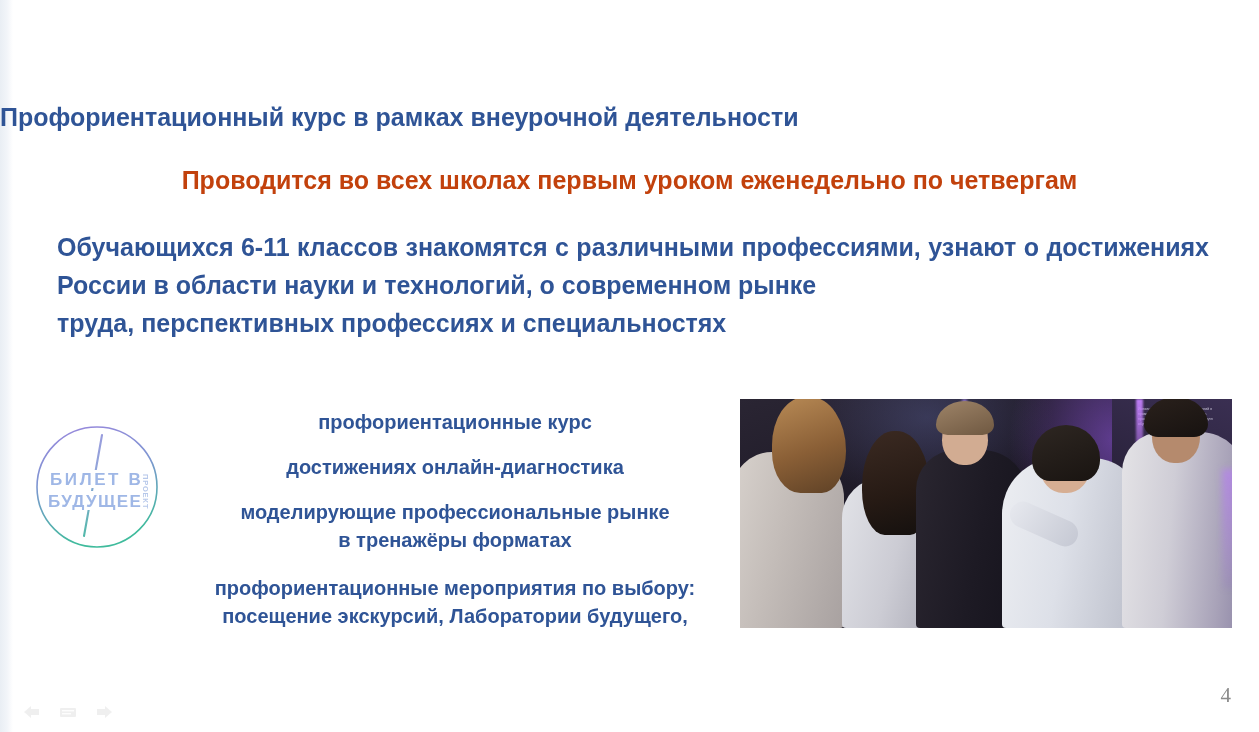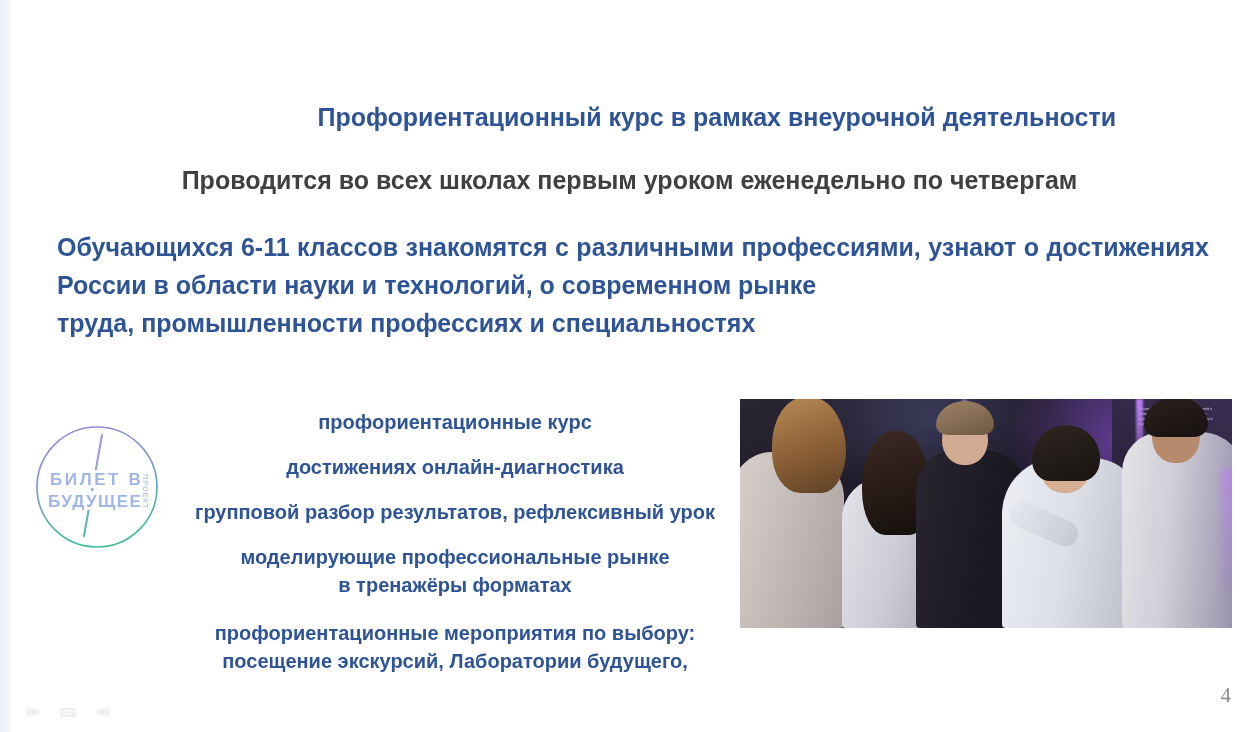--- a/index.html
+++ b/index.html
@@ -42,36 +42,36 @@
     color: #1f3864;
     white-space: nowrap;
   }
 
   
   .subtitle {
     position: absolute;
     left: 0;
     top: 103px;
     width: 1116px;
-    text-align: right;
+    text-align: left;
     font-size: 25px;
     font-weight: bold;
     color: #2f5496;
   }
 
   
   .schedule {
     position: absolute;
     left: 0;
     top: 166px;
     width: 1259px;
     text-align: center;
     font-size: 25px;
     font-weight: bold;
-    color: #404040;
+    color: #c2410c;
   }
 
   
   .lead {
     position: absolute;
     left: 57px;
     top: 228px;
     width: 1152px;
     text-align: justify;
     text-align-last: left;
@@ -282,21 +282,21 @@
 
   <div class="edge-band"></div>
 
 
   <div class="subtitle">Профориентационный курс  в рамках внеурочной деятельности</div>
 
   <div class="schedule">Проводится во всех школах первым уроком еженедельно по четвергам</div>
 
   <div class="lead">
     <span>Обучающихся 6-11 классов знакомятся с различными профессиями, узнают о достижениях России в области науки и технологий, о современном рынке</span>
-    <div class="last-line">труда, промышленности профессиях и специальностях</div>
+    <div class="last-line">труда, перспективных профессиях и специальностях</div>
   </div>
 
   <div class="logo">
     <svg width="138" height="138" viewBox="0 0 138 138" aria-hidden="true">
       <defs>
         <linearGradient id="lg" x1="0" y1="0" x2="0.25" y2="1">
           <stop offset="0%" stop-color="#9a86dd"></stop>
           <stop offset="45%" stop-color="#7f95d2"></stop>
           <stop offset="100%" stop-color="#3fbb9c"></stop>
         </linearGradient>
@@ -326,23 +326,20 @@
   </div>
 
   <div class="activities">
     <div class="activity">
       <div>профориентационные  курс</div>
     </div>
     <div class="activity">
       <div>достижениях онлайн-диагностика</div>
     </div>
     <div class="activity">
-      <div>групповой разбор результатов, рефлексивный урок</div>
-    </div>
-    <div class="activity">
       <div>моделирующие профессиональные рынке</div>
       <div>в тренажёры форматах</div>
     </div>
     <div class="activity gap-top">
       <div>профориентационные  мероприятия по выбору:</div>
       <div>посещение экскурсий, Лаборатории будущего,</div>
     </div>
   </div>
 
   <div class="photo-frame">

